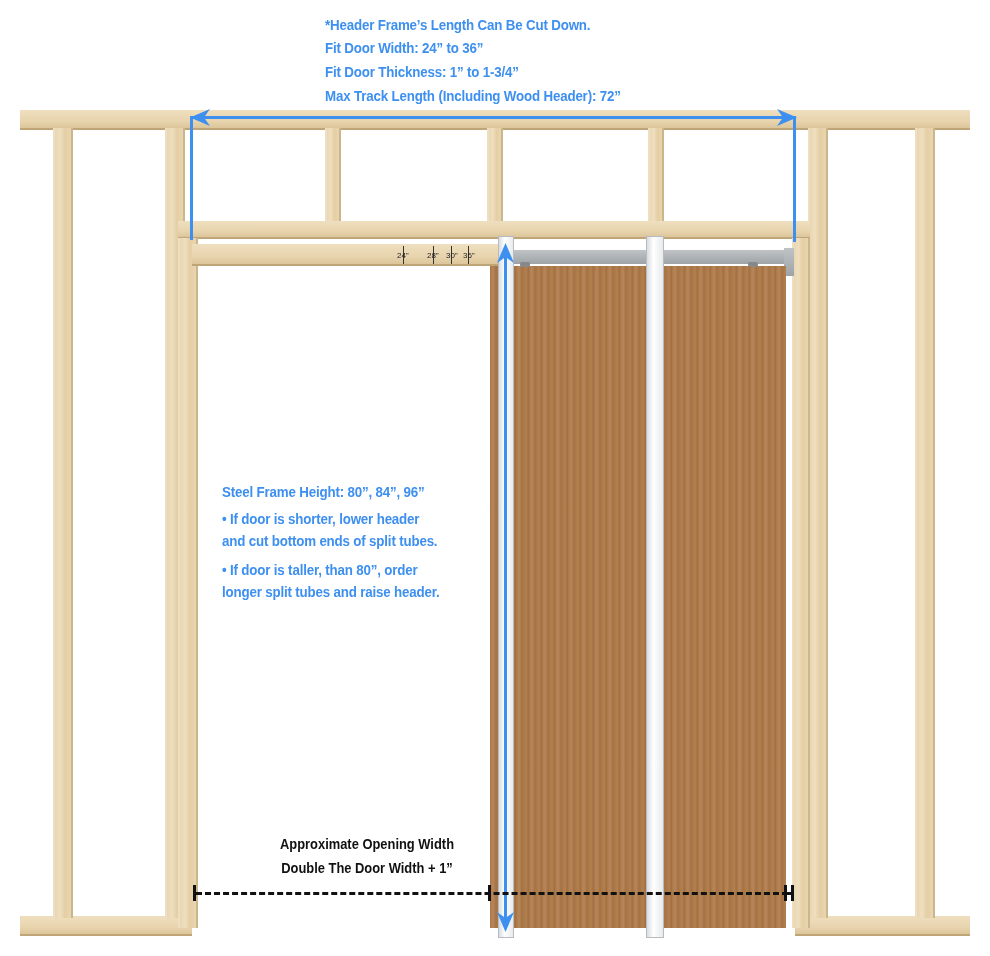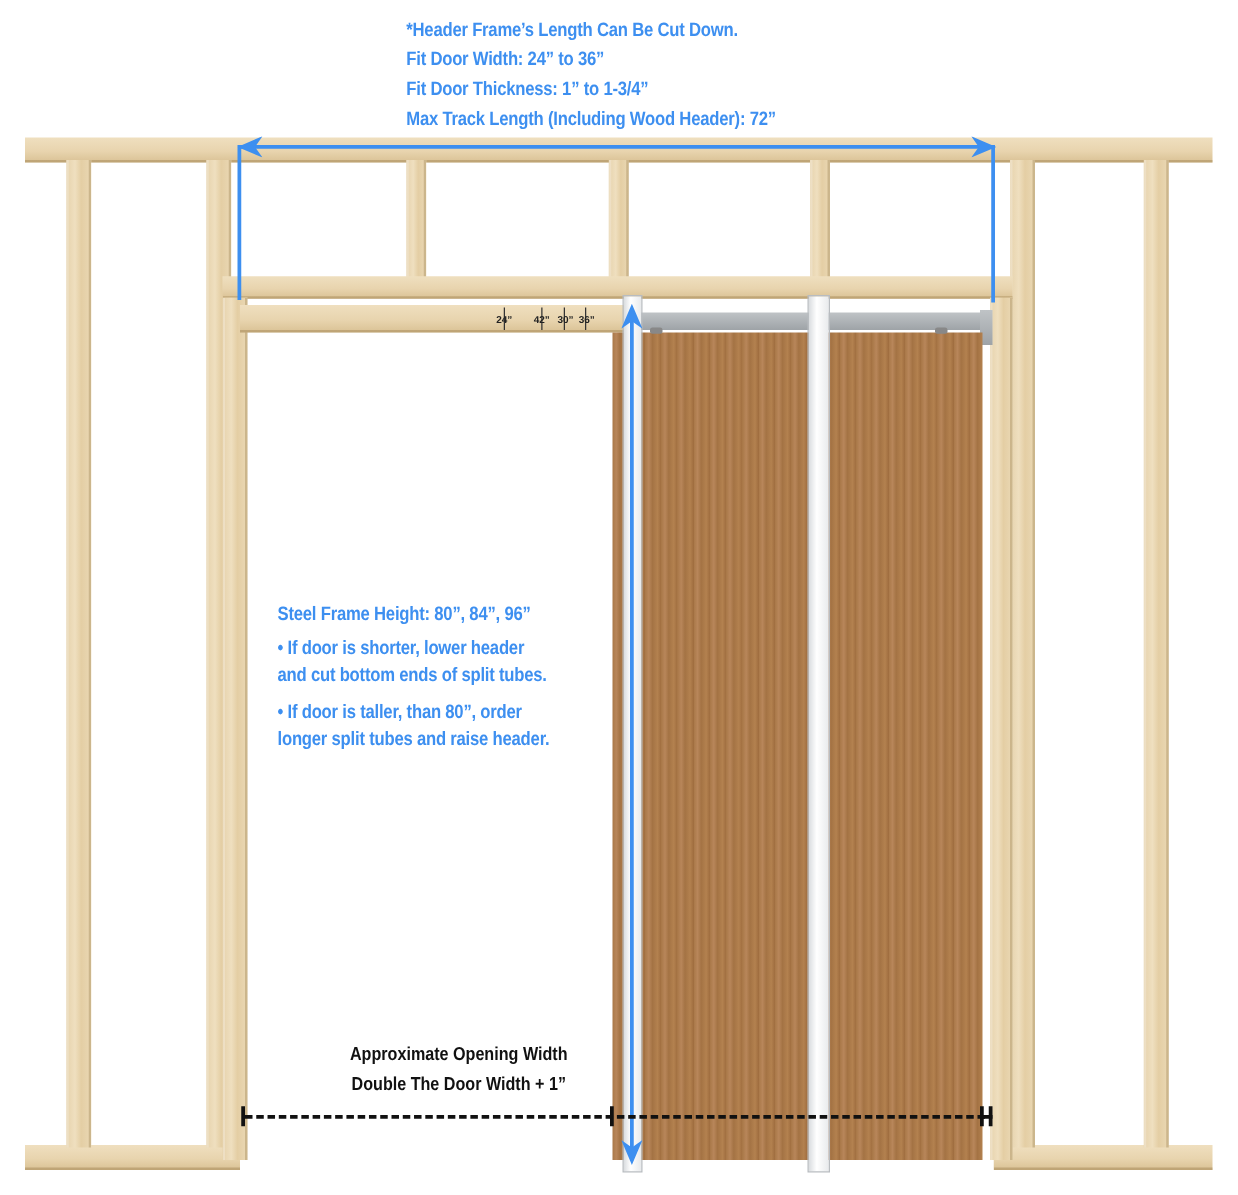--- a/index.html
+++ b/index.html
@@ -8,21 +8,21 @@
     position: absolute;
     background: linear-gradient(90deg, #e6d2ac 0%, #efdfbf 35%, #e4cea4 60%, #ead8b4 100%);
     box-shadow: inset -2px 0 0 rgba(150,120,70,0.35), inset 2px 0 0 rgba(255,255,255,0.25);
   }
   .wood.h {
     background: linear-gradient(180deg, #efdfbf 0%, #e8d4ae 55%, #d9c194 100%);
     box-shadow: inset 0 -2px 0 rgba(150,120,70,0.4);
   }
   .label-blue { position: absolute; color: #3d8ff0; font-weight: bold; font-size: 15.5px; line-height: 22px; white-space: nowrap; letter-spacing: -0.2px; transform: scaleX(0.86); transform-origin: left top; }
   .label-black { position: absolute; color: #111; font-weight: bold; font-size: 15px; line-height: 24px; text-align: center; white-space: nowrap; transform: scaleX(0.86); transform-origin: center top; }
-  .tick-label { position: absolute; font-size: 8px; font-weight: bold; color: #222; }
+  .tick-label { position: absolute; font-size: 8px; font-weight: normal; color: #222; }
   .tick { position: absolute; width: 1px; height: 18px; background: #333; }
   .door {
     position: absolute;
     background: repeating-linear-gradient(90deg, #a97848 0px, #b8865a 3px, #a47344 6px, #b3814f 10px, #9f6d3f 13px);
   }
   .tube { position: absolute; background: linear-gradient(90deg, #d9dcdf, #ffffff 40%, #e8eaec 100%); border: 1px solid #b8bcc0; }
   .track { position: absolute; background: linear-gradient(180deg,#bfc3c6,#9ea3a7); }
   .blue-line { position: absolute; background: #3d8ff0; }
   .dash-line { position: absolute; height: 0; border-top: 3px dashed #111; }
   .end-cap { position: absolute; width: 3px; height: 16px; background: #111; }
@@ -59,21 +59,21 @@
   <div class="wood" style="left:178px;top:238px;width:20px;height:690px;"></div>
   <div class="wood" style="left:792px;top:238px;width:18px;height:690px;"></div>
 
   <div class="wood h" style="left:192px;top:244px;width:320px;height:22px;"></div>
 </div>
 
 <div>
   <div class="tick" style="left:403px;top:246px;"></div>
   <div class="tick-label" style="left:397px;top:251px;">24”</div>
   <div class="tick" style="left:433px;top:246px;"></div>
-  <div class="tick-label" style="left:427px;top:251px;">42”</div>
+  <div class="tick-label" style="left:427px;top:251px;">28”</div>
   <div class="tick" style="left:451px;top:246px;"></div>
   <div class="tick-label" style="left:446px;top:251px;text-align:center;">30”</div>
   <div class="tick" style="left:468px;top:246px;"></div>
   <div class="tick-label" style="left:463px;top:251px;">36”</div>
 </div>
 
 <div>
   <div class="track" style="left:508px;top:250px;width:282px;height:14px;"></div>
   <div class="track" style="left:784px;top:248px;width:10px;height:28px;"></div>
 

